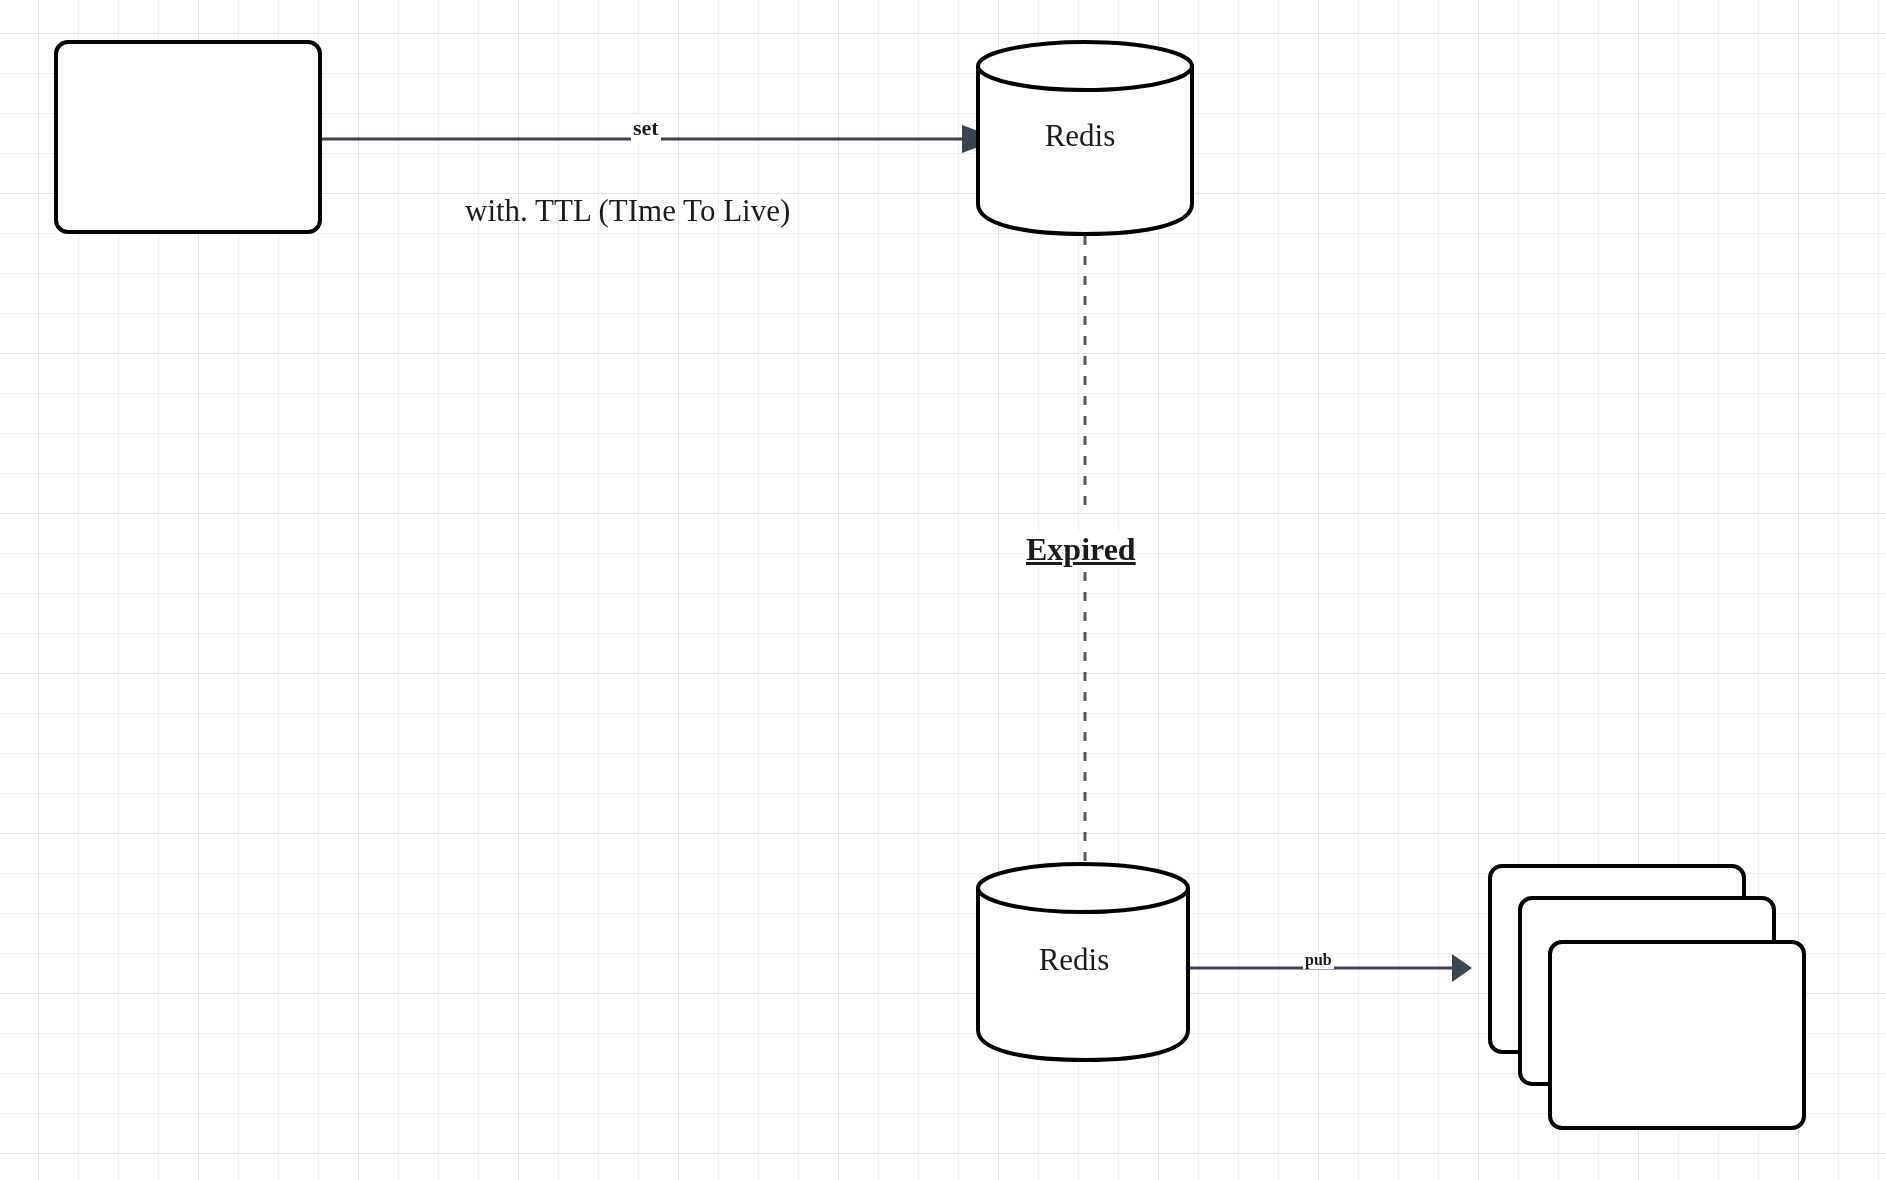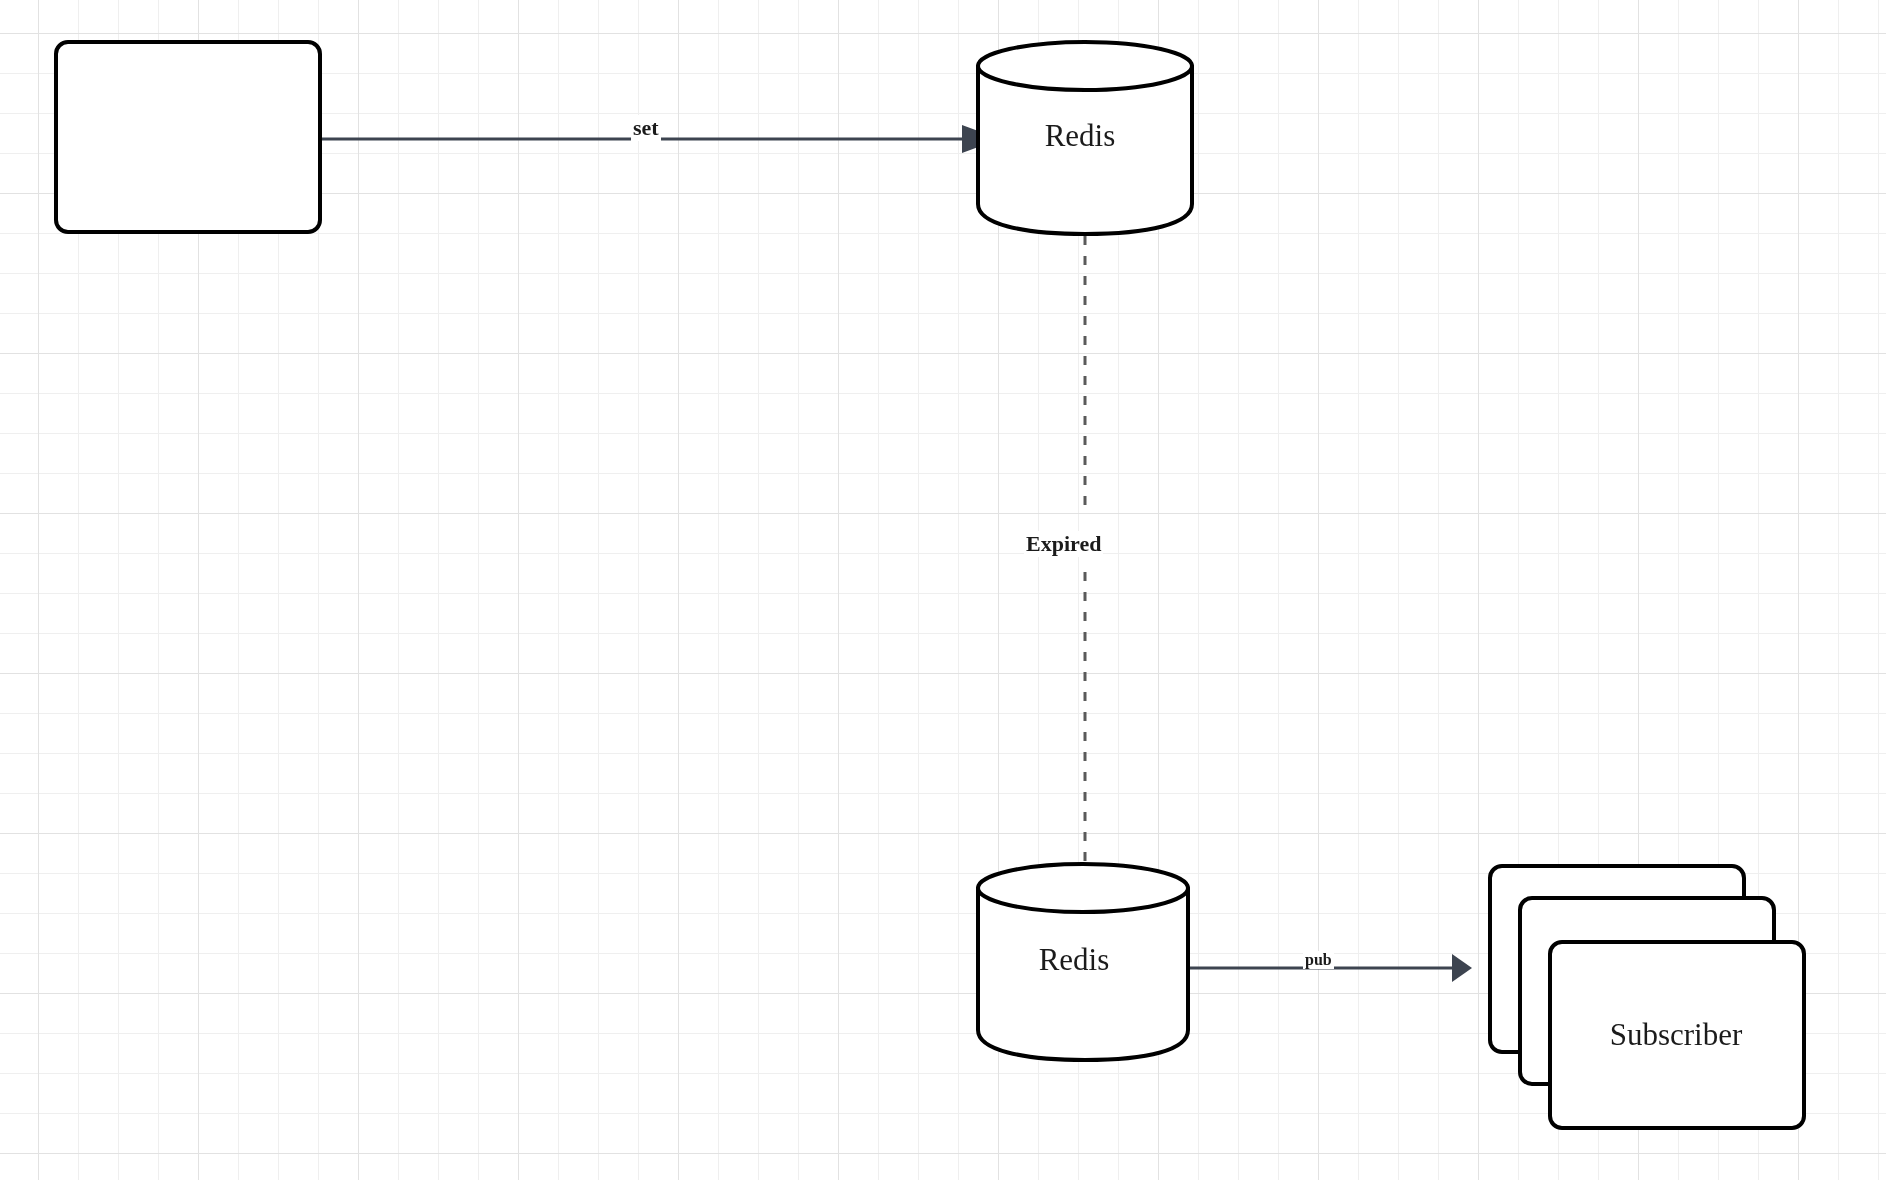--- a/index.html
+++ b/index.html
@@ -69,21 +69,21 @@
   #redis-bottom-node { left: 974px; top: 858px; width: 222px; height: 204px; }
   #subscriber-node { left: 1486px; top: 862px; width: 326px; height: 272px; }
 
   #publisher-label { left: 54px;  top: 40px;  width: 268px; height: 194px; }
   #redis-top-label { left: 974px; top: 76px;  width: 212px; height: 120px; }
   #redis-bottom-label { left: 974px; top: 900px; width: 200px; height: 120px; }
   #subscriber-label { left: 1548px; top: 942px; width: 256px; height: 186px; }
 
   #edge-set-label   { left: 631px;  top: 115px; font-size: 22px; text-align: center; }
   #edge-pub-label   { left: 1303px; top: 951px; font-size: 16px; }
-  #edge-expired-label { left: 1024px; top: 531px; font-size: 22px; }
+  #edge-expired-label { left: 1024px; top: 531px; font-size: 32px; text-decoration: underline; }
 
   #ttl-text { left: 465px; top: 193px; }
 
   #edges-layer {
     position: absolute;
     left: 0; top: 0;
     width: 1886px;
     height: 1180px;
     pointer-events: none;
   }
@@ -125,22 +125,22 @@
     <path d="M 4,30 L 4,172 C 4,192 48,202 111,202 C 174,202 214,192 214,172 L 214,30" fill="#ffffff" stroke="#000000" stroke-width="4" stroke-linecap="round"></path>
     <ellipse cx="109" cy="30" rx="105" ry="24" fill="#ffffff" stroke="#000000" stroke-width="4"></ellipse>
   </svg>
   <div id="redis-bottom-label" class="node-label">Redis</div>
 
   <svg id="subscriber-node" class="node-svg" viewBox="0 0 326 272" width="326" height="272">
     <rect x="4" y="4" width="254" height="186" rx="12" ry="12" fill="#ffffff" stroke="#000000" stroke-width="4"></rect>
     <rect x="34" y="36" width="254" height="186" rx="12" ry="12" fill="#ffffff" stroke="#000000" stroke-width="4"></rect>
     <rect x="64" y="80" width="254" height="186" rx="12" ry="12" fill="#ffffff" stroke="#000000" stroke-width="4"></rect>
   </svg>
-  <div id="subscriber-label" class="node-label">Subscriber</div>
 
   <div id="edge-set-label" class="edge-label">set</div>
 
   <div id="edge-expired-label" class="edge-label">Expired</div>
 
   <div id="edge-pub-label" class="edge-label">pub</div>
 
+  <div id="ttl-text" class="free-text">with. TTL (TIme To Live)</div>
 
 </div>
 
 </body></html>

